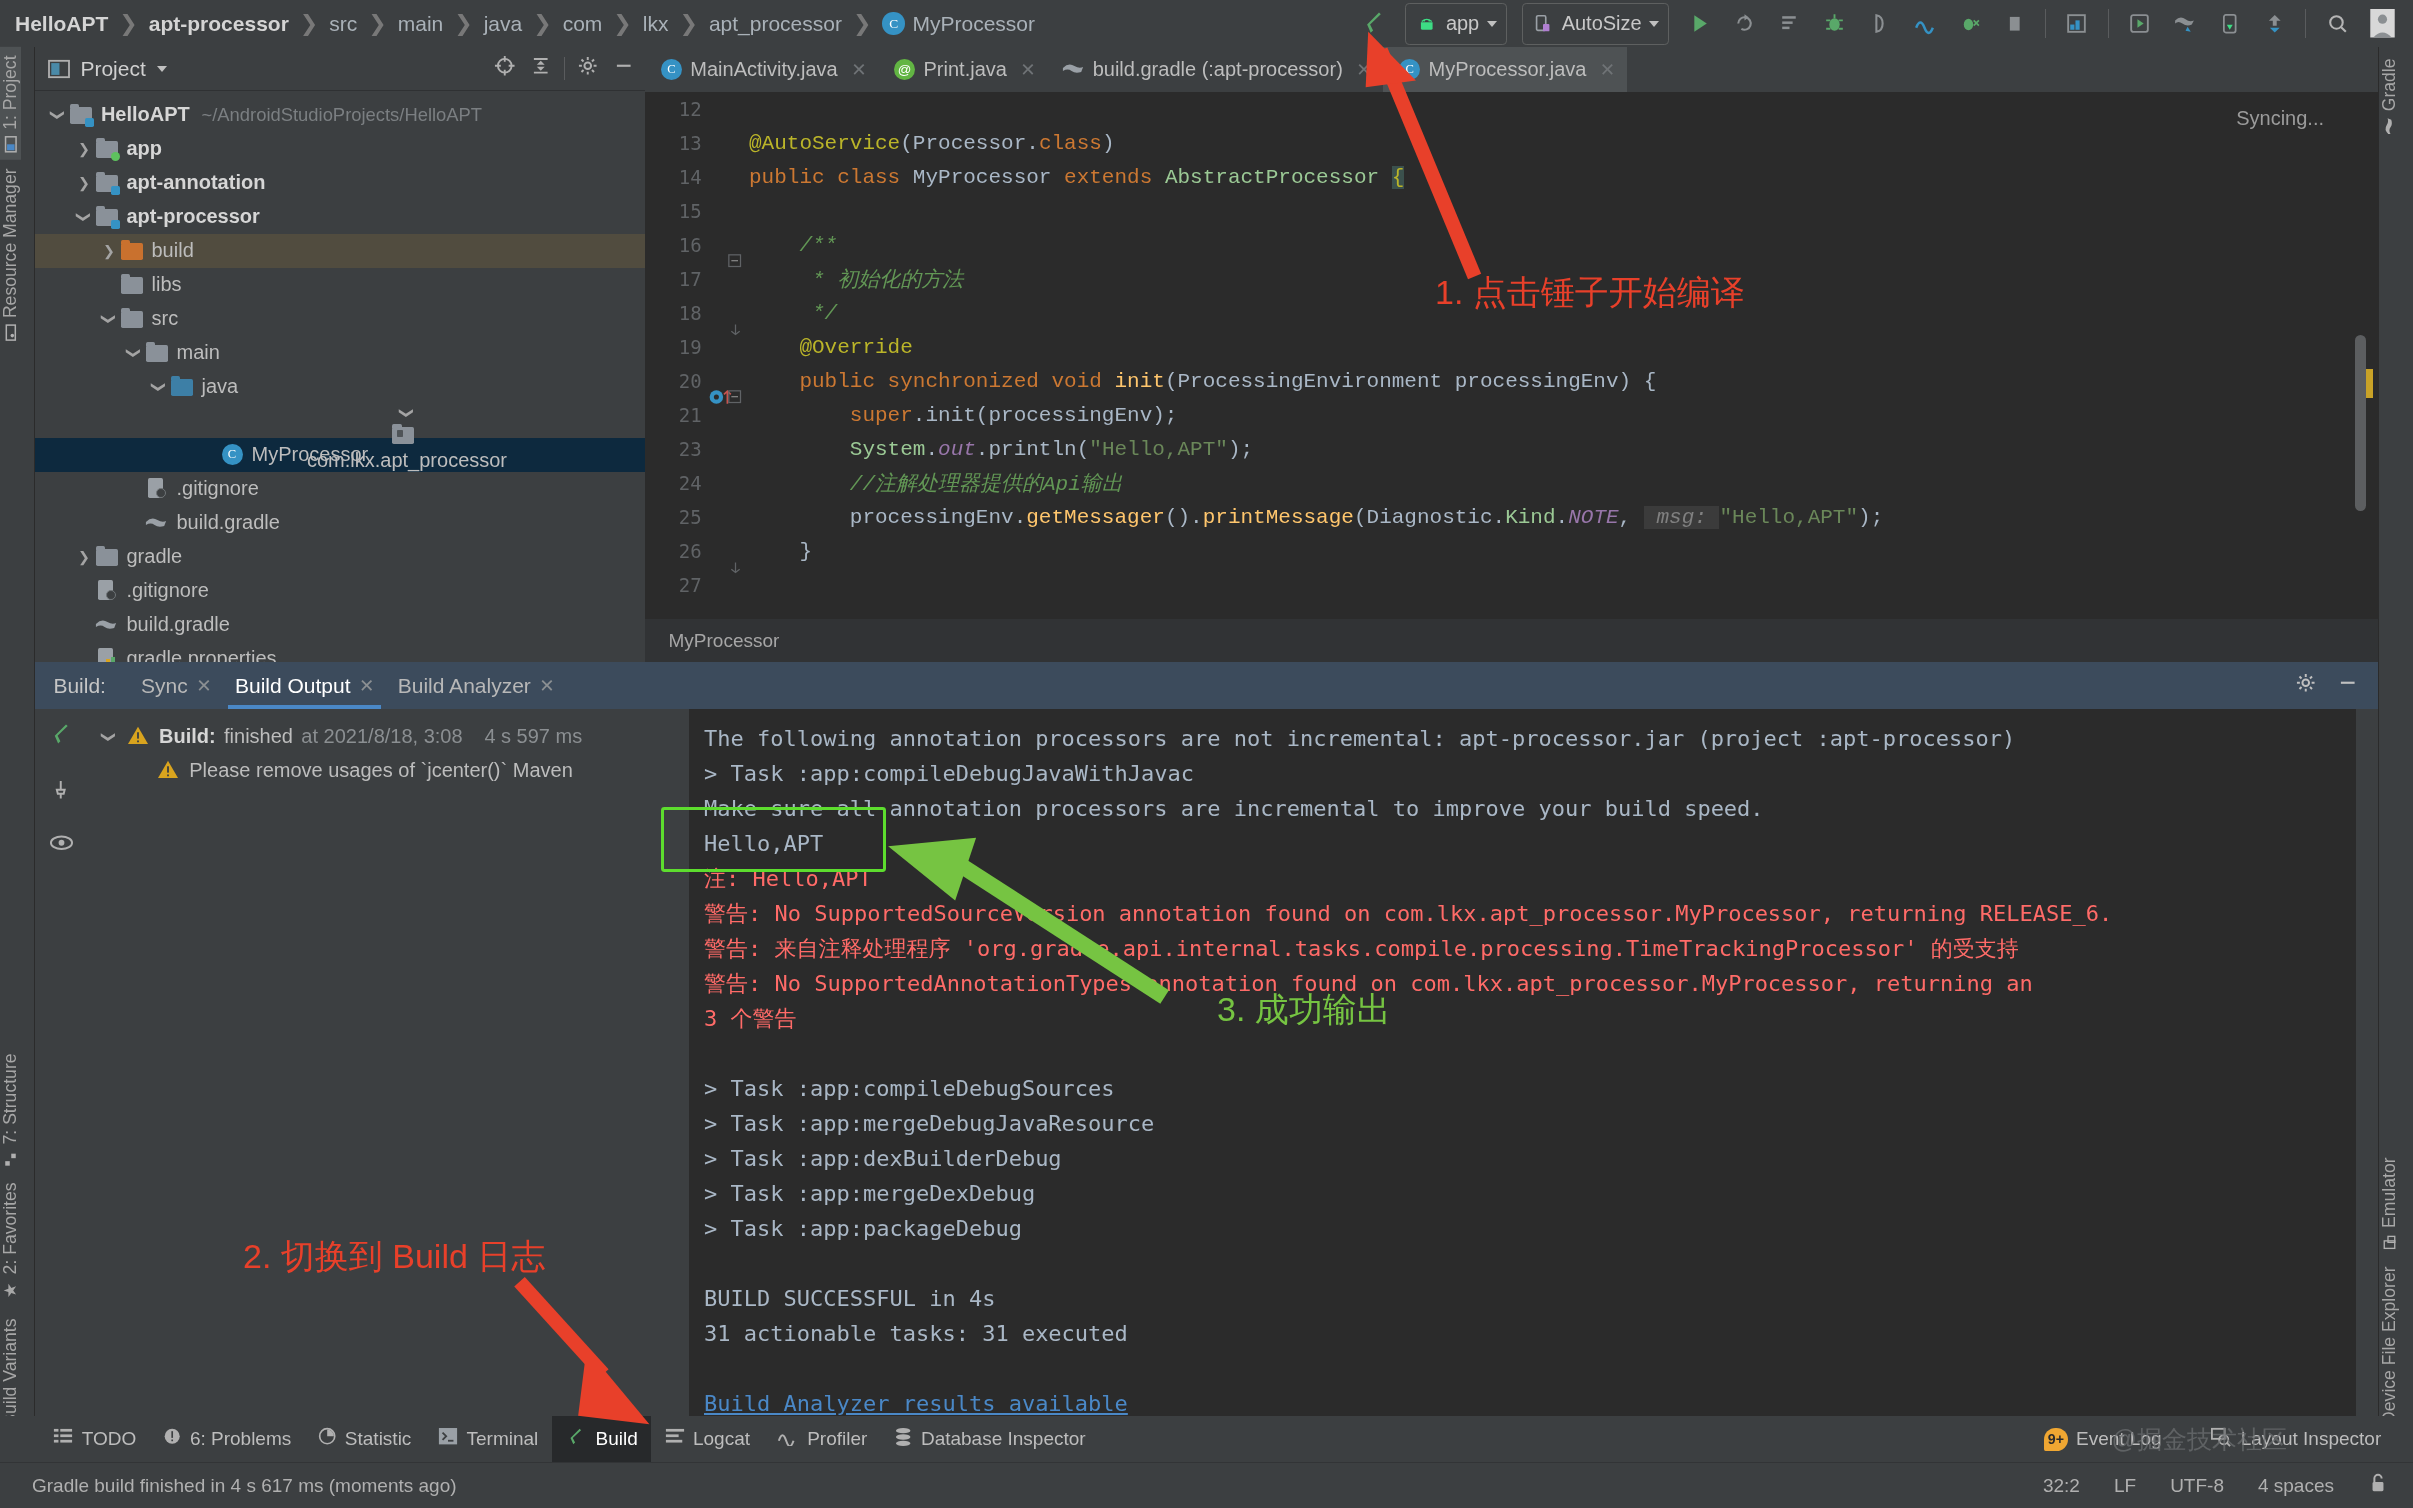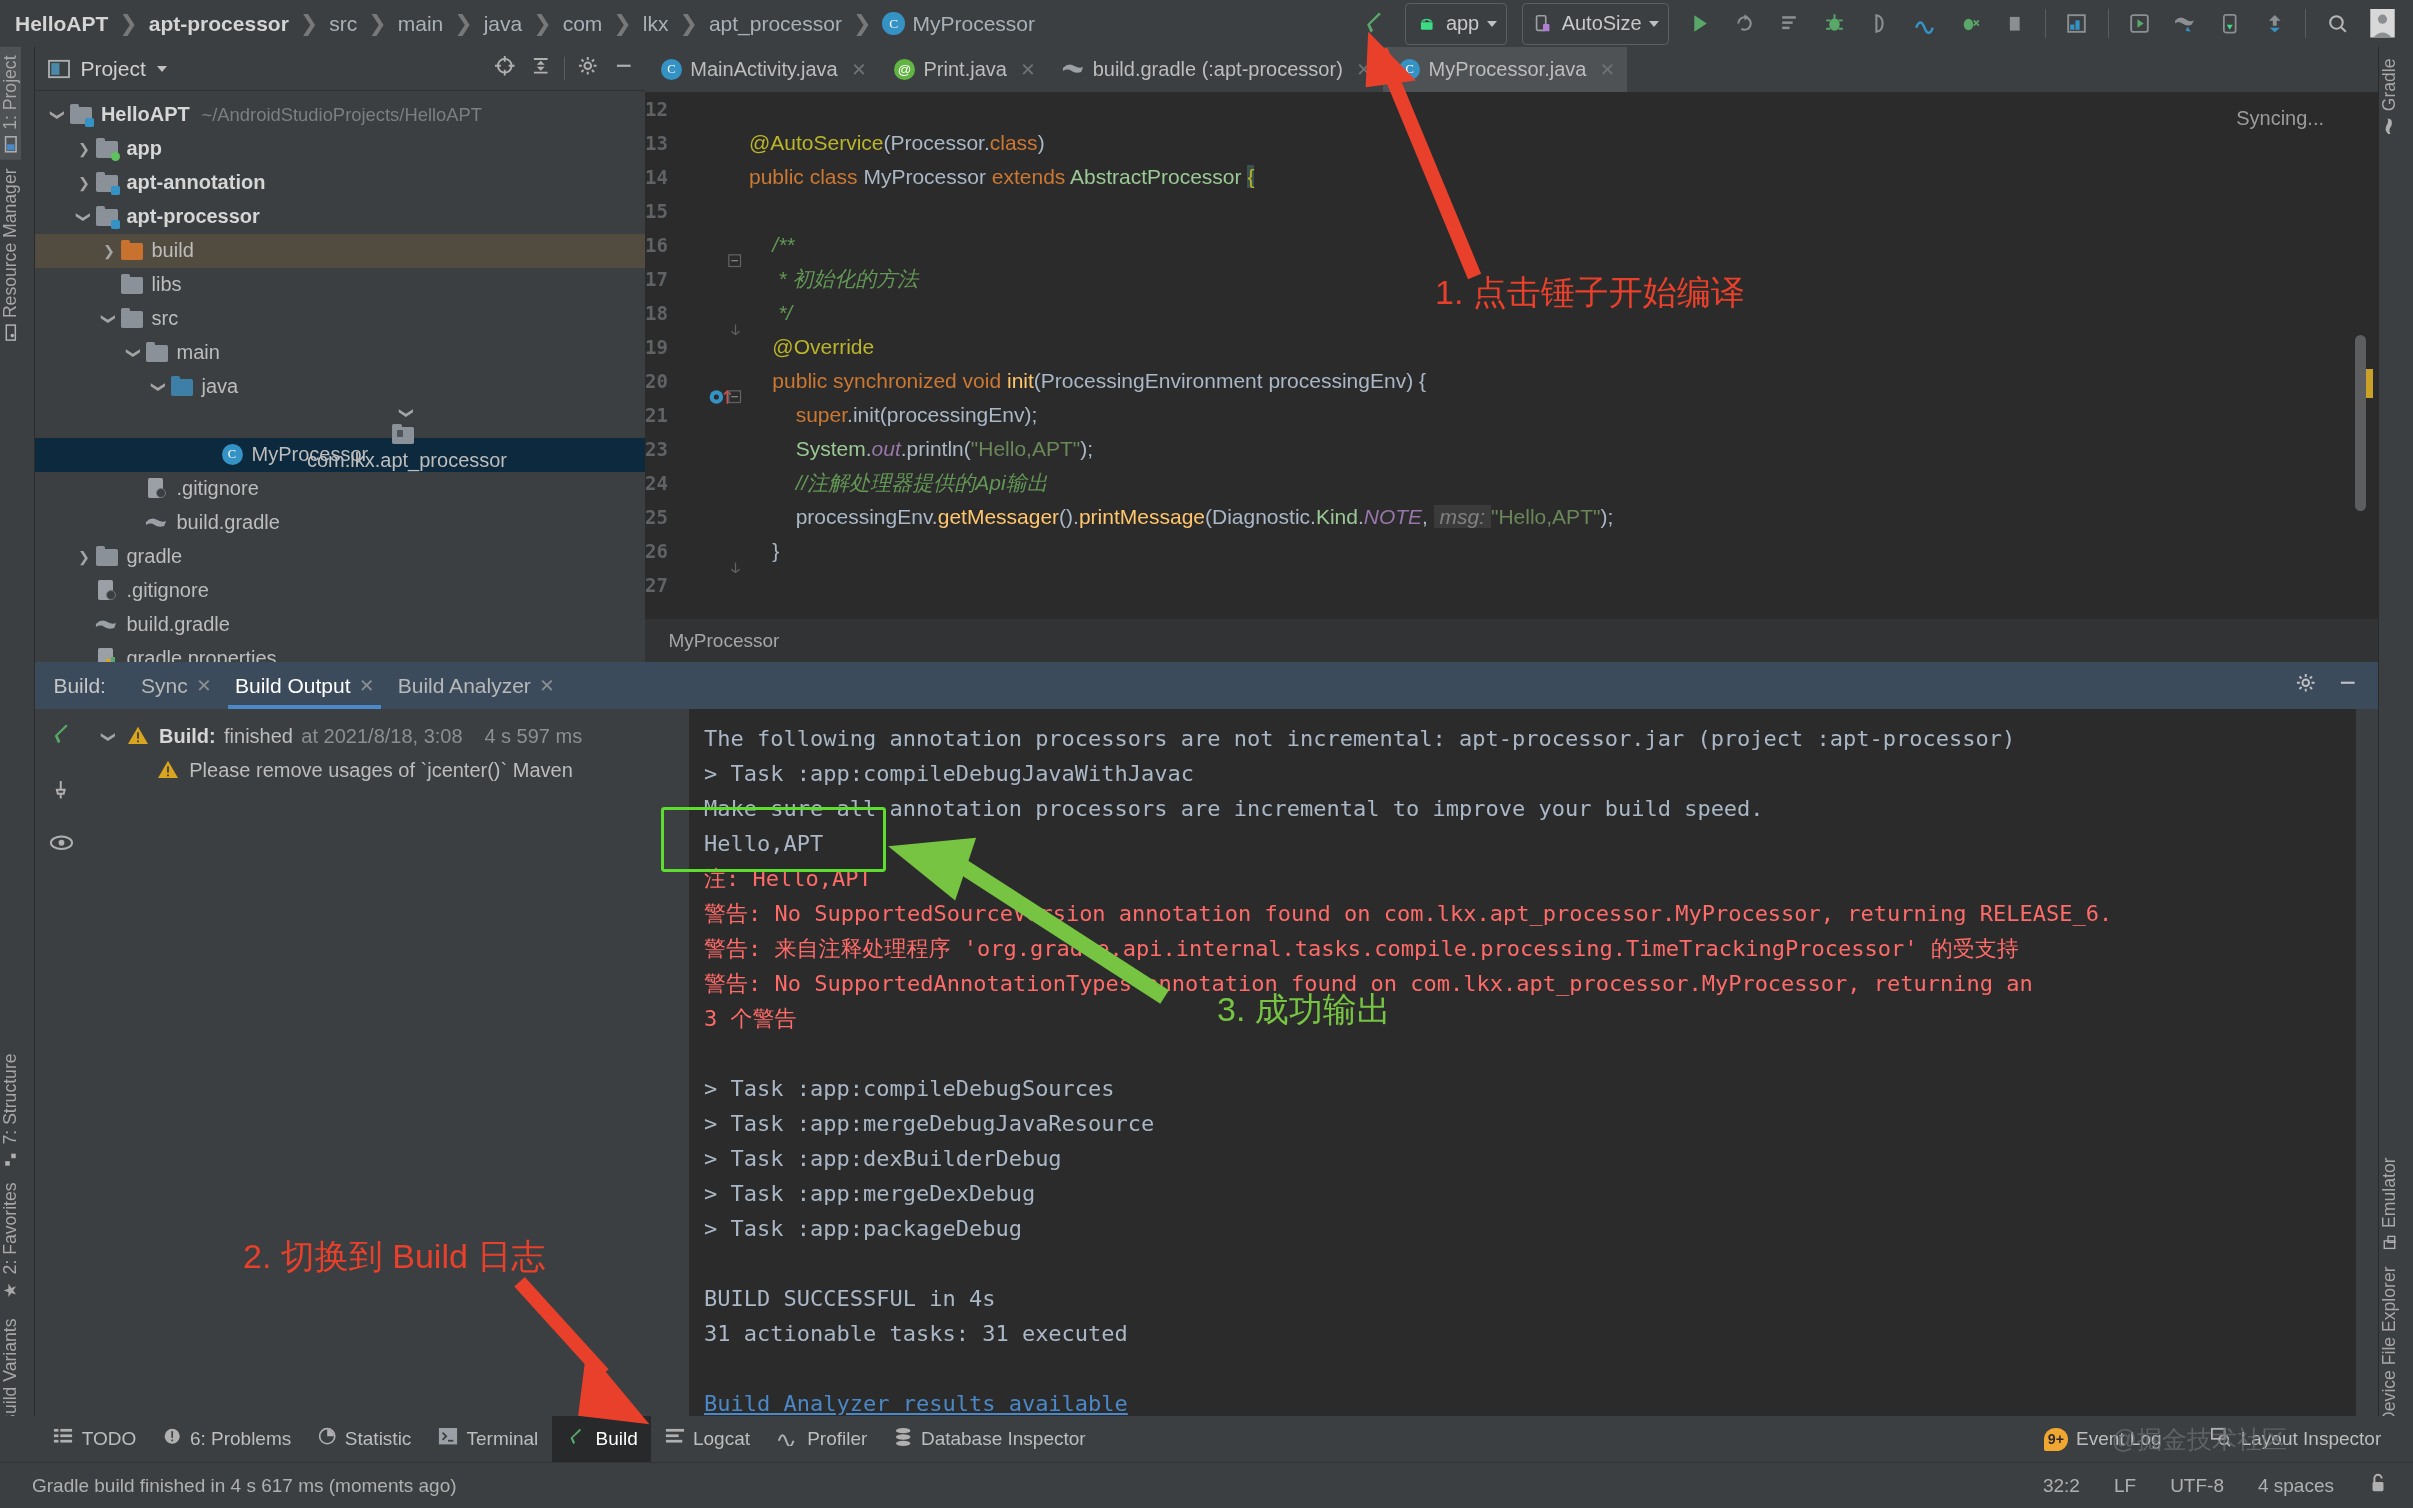--- a/index.html
+++ b/index.html
@@ -73,24 +73,24 @@
 
   
   #editor { position:absolute; left:645px; top:47px; width:1733px; height:615px; background:#2b2b2b; }
   #tabs { height:45px; background:#3c3f41; display:flex; align-items:stretch; }
   .tab { display:flex; align-items:center; gap:8.4px; padding:0 11.7px 0 13.4px; font-size:20px; color:#bdbdbd; position:relative; }
   .tab.active { background:#4e5254; }
   .tab .x { color:#6f7376; font-size:18.4px; margin-left:5px;}
   #gutterwrap { position:absolute; left:0; top:45px; right:0; bottom:0; }
   #codearea { position:absolute; left:0; top:0; right:0; bottom:44px; overflow:hidden; }
   .cl { height:34px; display:flex; align-items:center; white-space:pre; font-size:21px; }
-  .lno { width:65px; text-align:left; color:#606366; font-size:19px; flex:0 0 65px; padding-right:8.4px;
-         font-family:"DejaVu Sans Mono", monospace;font-weight:bold;}
+  .lno { width:65px; text-align:right; color:#606366; font-size:19px; flex:0 0 65px; padding-right:8.4px;
+         font-family:"DejaVu Sans Mono", monospace;}
   .gmark{ width:39px; flex:0 0 39px; position:relative;}
-  .ctext{ font-family:Liberation Sans, sans-serif; }
+  .ctext{ font-family:Liberation Mono, monospace; }
   .k  { color:#cc7832; }
   .an { color:#bbb529; }
   .st { color:#6a8759; }
   .cm { color:#629755; font-style:italic;}
   .id { color:#a9b7c6; }
   .cls{ color:#9bc995; }
   .fn { color:#ffc66d; }
   .stat{color:#9876aa; font-style:italic;}
   .grn{ color:#6a8759; }
   .hint{ background:#3b3b3b; color:#808080; font-style:italic;}

